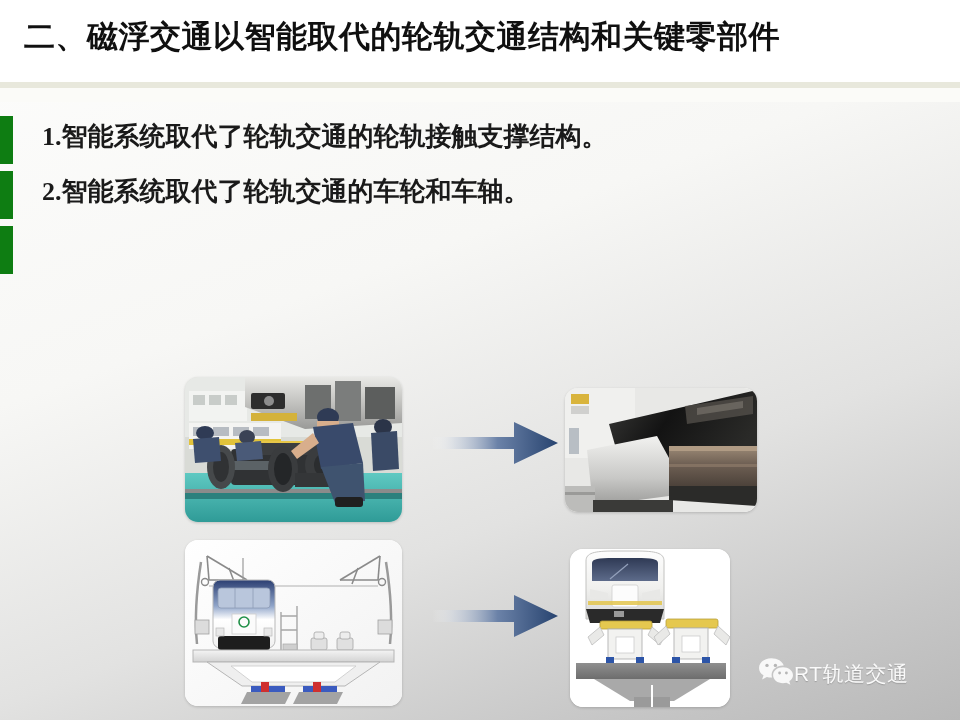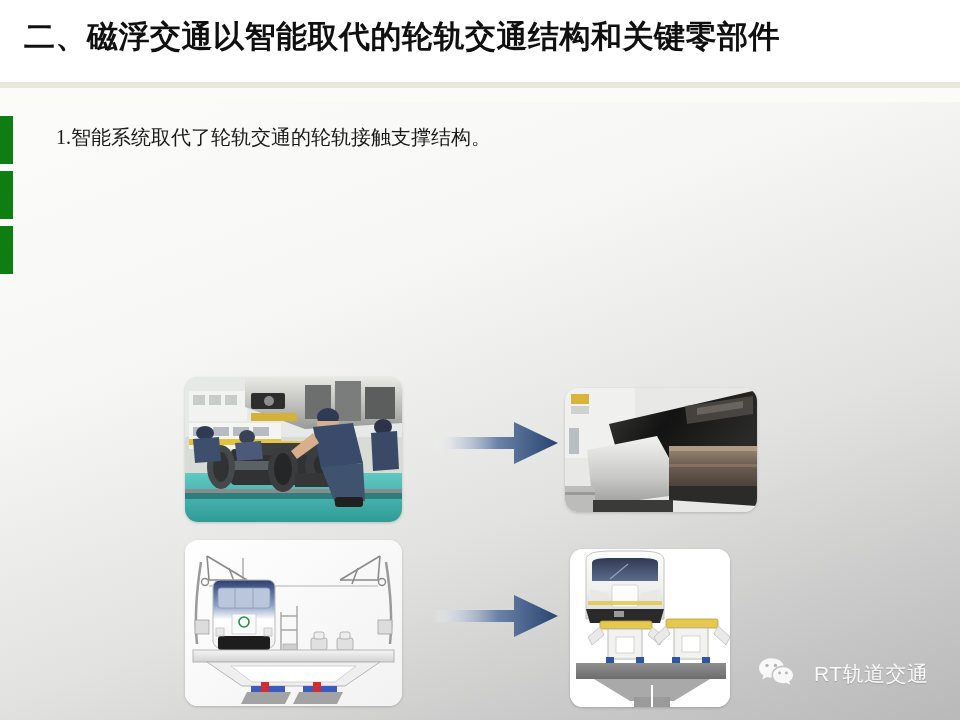--- a/index.html
+++ b/index.html
@@ -72,28 +72,29 @@
   .marker {
     position: absolute;
     left: 0;
     top: 4px;
     width: 13px;
     height: 48px;
     background: #0e7d12;
   }
   .bullet-text {
     position: absolute;
-    left: 56px;
+    left: 42px;
     top: 0;
     height: 55px;
     line-height: 50px;
     font-family: "Liberation Serif", "DejaVu Serif", serif;
-    font-size: 20px;
+    font-size: 26px;
     color: #1a1a1a;
     white-space: nowrap;
+    font-weight: bold;
   }
   .bullet-text .num {
     font-family: "Liberation Serif", "DejaVu Serif", serif;
   }
 
   
   .media {
     position: absolute;
     left: 0;
     top: 0;
@@ -126,21 +127,21 @@
   #arrow-top  { left: 430px; top: 415px; width: 130px; height: 56px; }
   #arrow-bottom { left: 430px; top: 588px; width: 130px; height: 56px; }
 
   
   .watermark {
     position: absolute;
     left: 758px;
     top: 657px;
     display: flex;
     align-items: center;
-    gap: 20px;
+    gap: 0;
     opacity: 0.92;
   }
   .wm-label {
     font-family: "Liberation Sans", "DejaVu Sans", sans-serif;
     font-size: 21px;
     color: #ffffff;
     text-shadow: 0 1px 1px rgba(120,120,120,0.55);
     white-space: nowrap;
     letter-spacing: 0.5px;
   }
@@ -158,20 +159,21 @@
 
   <div class="bullets">
 
     <div class="bullet-row">
       <div class="marker"></div>
       <div class="bullet-text"><span class="num">1.</span><span>智能系统取代了轮轨交通的轮轨接触支撑结构。</span></div>
     </div>
 
     <div class="bullet-row">
       <div class="marker"></div>
+      <div class="bullet-text"><span class="num">2.</span><span>智能系统取代了轮轨交通的车轮和车轴。</span></div>
     </div>
 
 
     <div class="bullet-row">
       <div class="marker"></div>
     </div>
 
   </div>
 
   <div class="media">

